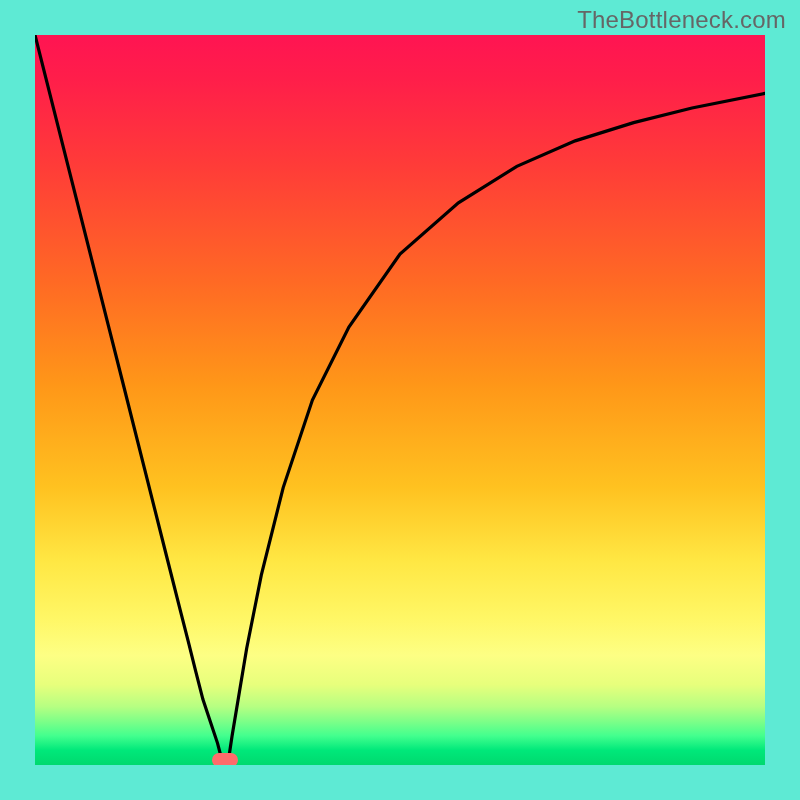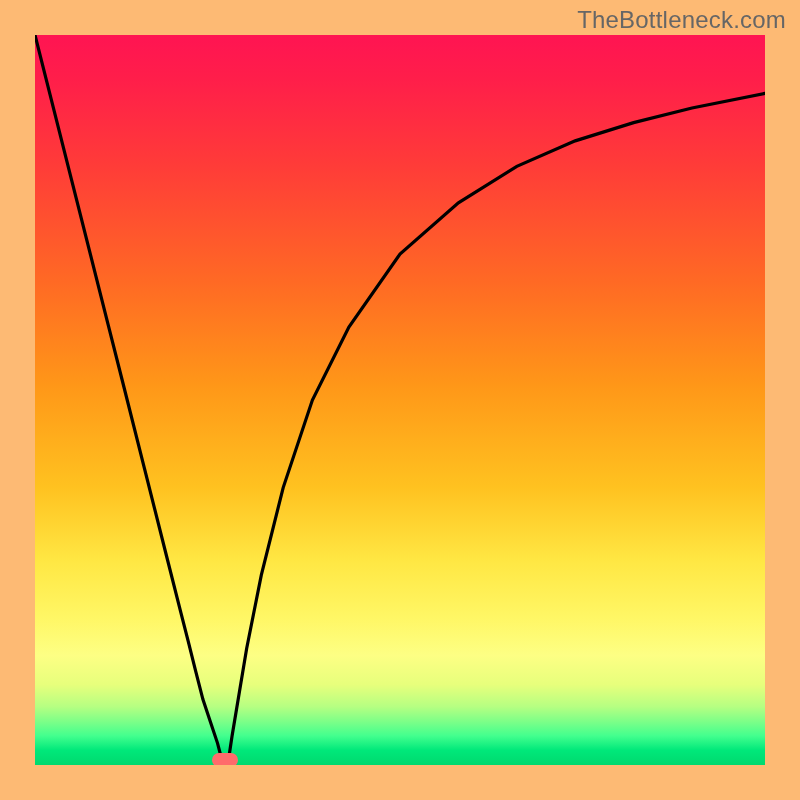--- a/index.html
+++ b/index.html
@@ -7,21 +7,21 @@
     padding: 0;
     width: 800px;
     height: 800px;
     background: #000;
     overflow: hidden;
   }
   .outer {
     position: relative;
     width: 800px;
     height: 800px;
-    background: #fdba74;
+    background: #5eead4;
   }
   .watermark {
     position: absolute;
     top: 6px;
     right: 14px;
     color: #666;
     font-family: Arial, Helvetica, sans-serif;
     font-size: 24px;
     font-weight: 400;
     z-index: 5;

